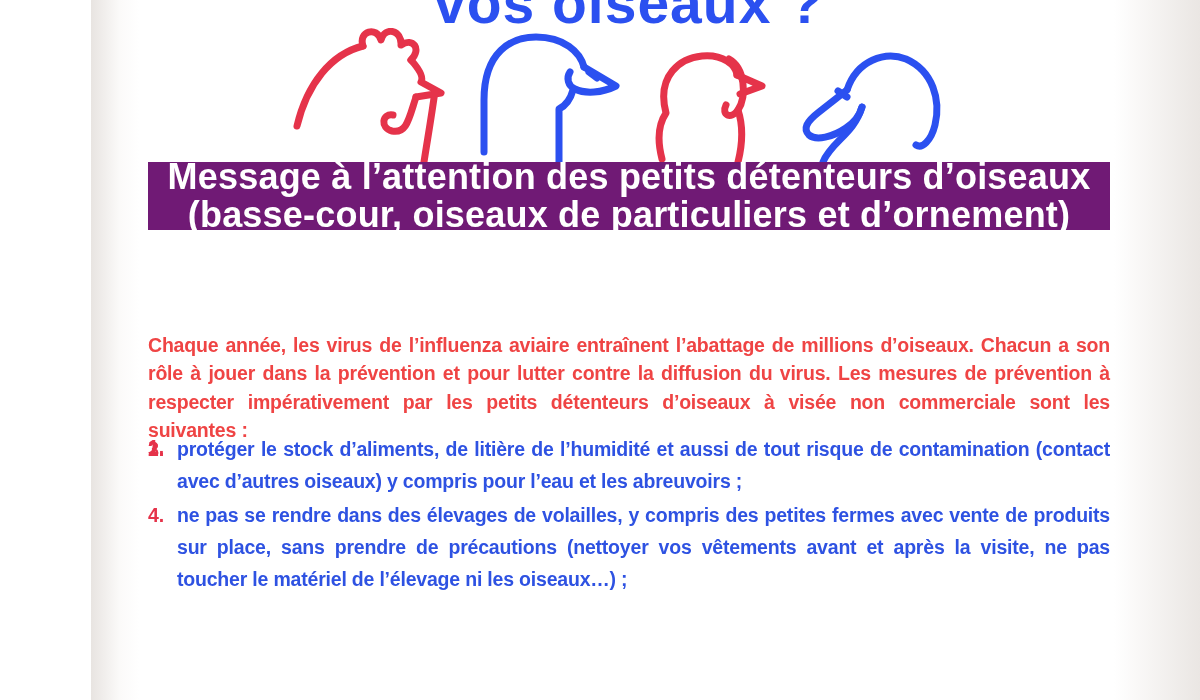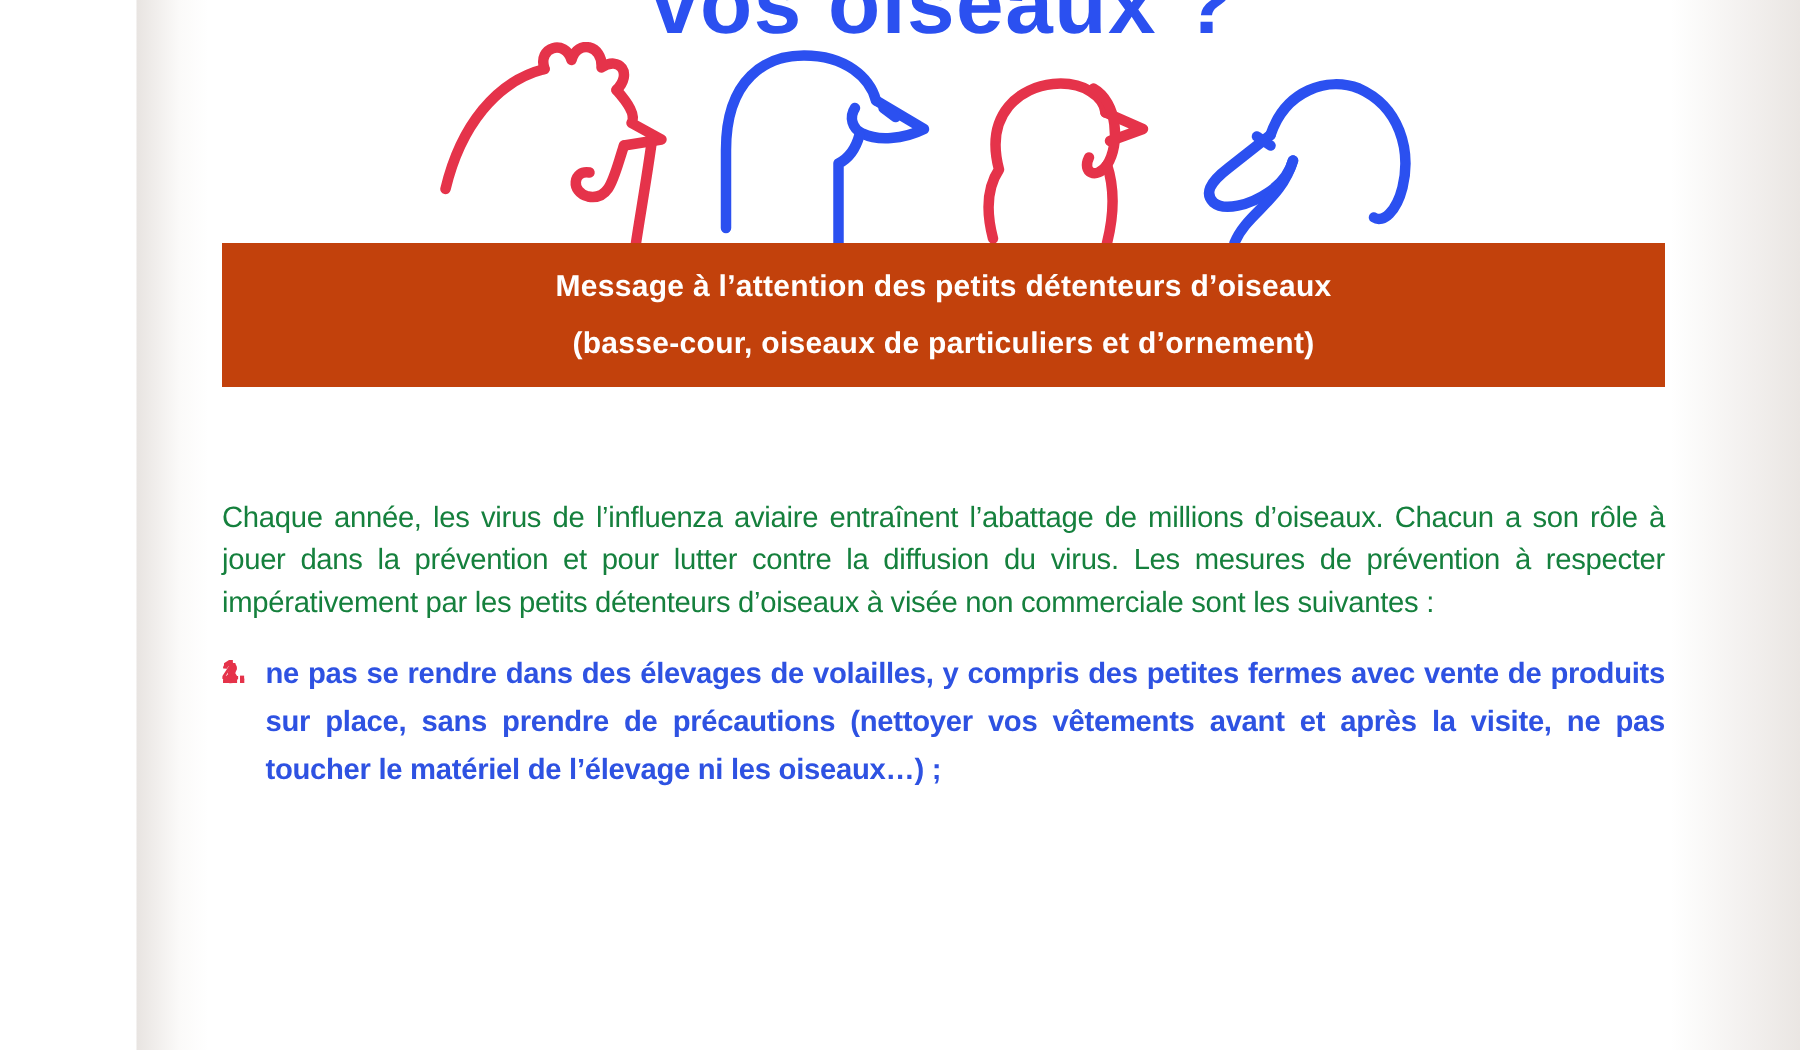--- a/index.html
+++ b/index.html
@@ -31,33 +31,33 @@
   
   .birds{
     position:absolute;left:285px;top:28px;width:660px;height:134px;
   }
   .birds svg{display:block;width:660px;height:134px;}
   .birds path{fill:none;stroke-width:7;stroke-linecap:round;stroke-linejoin:round;}
   .stroke-red{stroke:#e5334a;}
   .stroke-blue{stroke:#2b50f0;}
   
   .banner{
-    position:absolute;left:148px;top:162px;width:962px;height:96px;
-    background:#c2410c;
+    position:absolute;left:148px;top:162px;width:962px;height:68px;
+    background:#701a75;
     color:#ffffff;
     display:flex;flex-direction:column;justify-content:center;
     text-align:center;
-    font-size:20px;line-height:38px;font-weight:700;
+    font-size:36px;line-height:38px;font-weight:700;
     letter-spacing:0.2px;
   }
   
   .intro{
     position:absolute;left:148px;top:311px;width:962px;
-    color:#15803d;
-    font-size:19.5px;line-height:28.5px;font-weight:400;
+    color:#ef4444;
+    font-size:19.5px;line-height:28.5px;font-weight:700;
     letter-spacing:-0.2px;
     text-align:justify;
   }
   
   .measures{
     position:absolute;left:148px;top:431px;width:962px;
   }
   .measure{
     position:relative;
     padding-left:29px;
@@ -123,18 +123,19 @@
 
 <div class="measures">
   <div class="measure">
     <span class="num">1.</span>
   </div>
   <div class="measure">
     <span class="num">2.</span>
   </div>
   <div class="measure">
     <span class="num">3.</span>
+    <span>protéger le stock d’aliments, de litière de l’humidité et aussi de tout risque de contamination (contact avec d’autres oiseaux) y compris pour l’eau et les abreuvoirs&nbsp;;</span>
   </div>
   <div class="measure">
     <span class="num">4.</span>
     <span>ne pas se rendre dans des élevages de volailles, y compris des petites fermes avec vente de produits sur place, sans prendre de précautions (nettoyer vos vêtements avant et après la visite, ne pas toucher le matériel de l’élevage ni les oiseaux…)&nbsp;;</span>
   </div>
 </div>
 
 </body></html>

